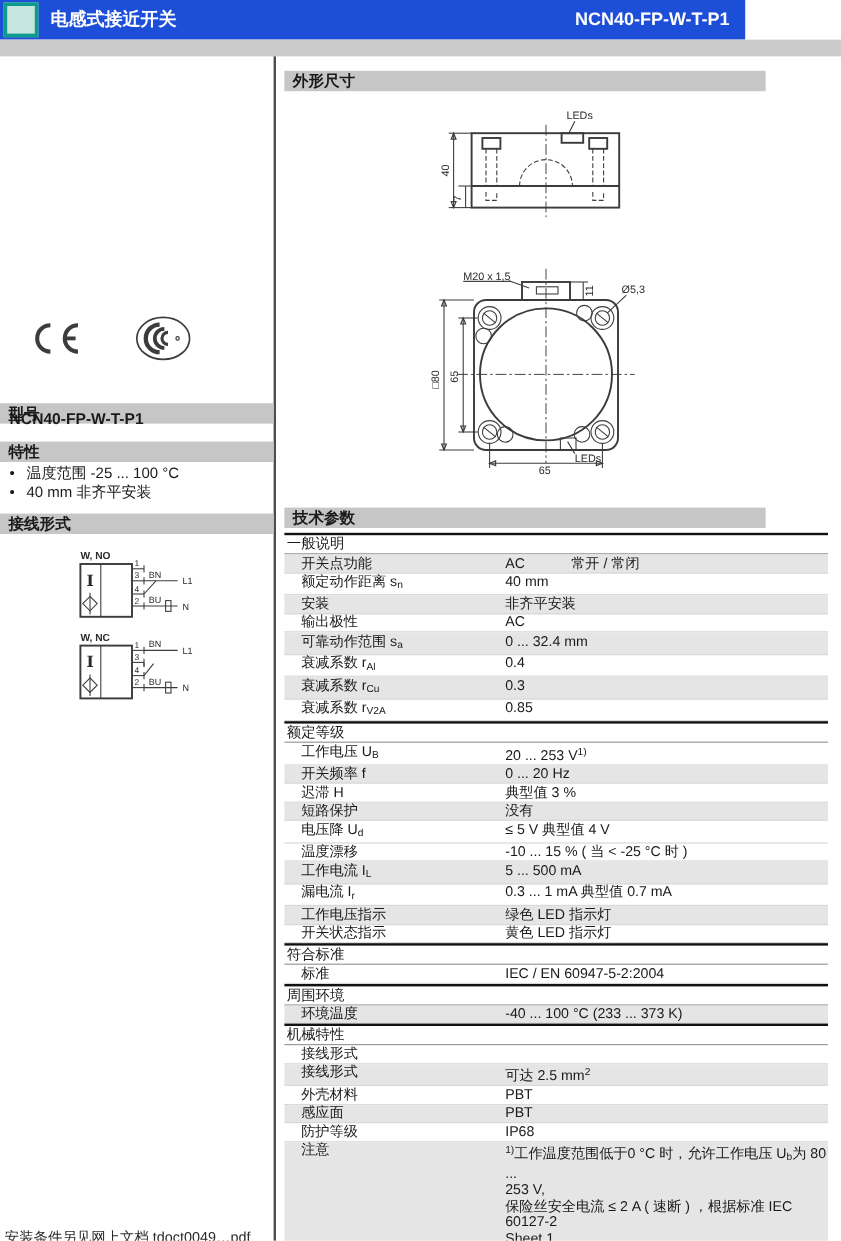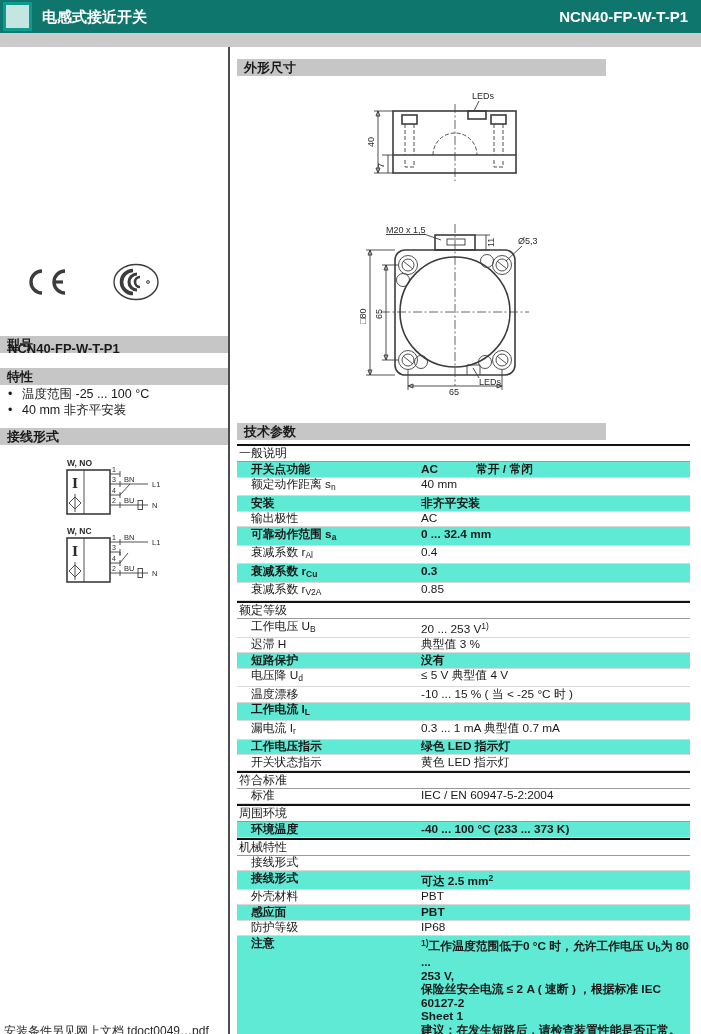--- a/index.html
+++ b/index.html
@@ -2,41 +2,41 @@
 <html><head>
 <meta charset="utf-8">
 <style>
   html,body{margin:0;padding:0;}
   body{
     width:701px;height:1034px;position:relative;overflow:hidden;
     background:#ffffff;font-family:"Liberation Sans","DejaVu Sans",sans-serif;
     color:#1a1a1a;
   }
   
-  .header{position:absolute;left:0;top:0;width:701px;height:33px;background:#0f766e;}
+  .header{position:absolute;left:0;top:0;width:621px;height:33px;background:#1d4ed8;}
   .logo{position:absolute;left:3px;top:2px;width:23px;height:23px;background:#c5e6e0;border:3px solid #0c9b8c;}
   .header-title{position:absolute;left:42px;top:0;height:33px;line-height:33px;color:#ffffff;font-weight:bold;font-size:15px;}
   .header-model{position:absolute;right:13px;top:0;height:33px;line-height:33px;color:#ffffff;font-weight:bold;font-size:15px;}
   .subbar{position:absolute;left:0;top:33px;width:701px;height:14px;background:#cbcbcb;}
   .divider{position:absolute;left:228px;top:47px;width:2px;height:987px;background:#4d4d4d;}
   
   .secbar{position:absolute;background:#c6c6c6;font-weight:bold;font-size:13px;line-height:17px;height:17px;padding-left:7px;box-sizing:border-box;}
   .secbar.left{left:0;width:228px;}
-  .secbar.right{left:237px;width:369px;}
+  .secbar.right{left:237px;width:401px;}
   
   .model-value{position:absolute;left:8px;top:341px;font-weight:bold;font-size:13px;}
   .features{position:absolute;left:8px;top:386px;font-size:12.5px;line-height:16px;}
   .features .fi{display:flex;}
   .features .bullet{width:14px;flex:none;}
   .footnote{position:absolute;left:4px;top:1023px;font-size:12px;color:#2a2a2a;white-space:nowrap;}
   
   .tech-table{position:absolute;left:237px;top:444px;width:453px;font-size:11.8px;}
   .tgroup-heading{font-weight:normal;font-size:12px;border-top:2px solid #111;border-bottom:1px solid #9a9a9a;padding:1px 0 1px 2px;line-height:13px;}
   .trow{display:flex;line-height:13.5px;padding:0.5px 0;border-bottom:1px solid #d9d9d9;align-items:flex-start;}
-  .trow.shaded{background:#5eead4;font-weight:bold;}
+  .trow.shaded{background:#e5e5e5;}
   .trow .label{width:170px;padding-left:14px;flex:none;white-space:pre-line;}
   .trow .value{flex:1;white-space:pre-line;}
   .trow .value .v1{display:inline-block;width:55px;}
   sub{font-size:8.5px;vertical-align:-2px;}
   sup{font-size:8.5px;vertical-align:4px;}
   
   svg{position:absolute;overflow:visible;}
   .dwg line,.dwg path,.dwg rect,.dwg circle,.dwg ellipse,.dwg polygon,.dwg polyline{stroke:#3c3c3c;fill:none;}
   .dwg text{fill:#2a2a2a;stroke:none;font-size:9px;font-family:"Liberation Sans",sans-serif;}
   .thick{stroke-width:1.6;}
@@ -300,20 +300,24 @@
     <div class="value">0.85</div>
   </div>
 
   <div class="tgroup-heading">额定等级</div>
 
   <div class="trow">
     <div class="label">工作电压  U<sub>B</sub></div>
     <div class="value">20 ... 253 V<sup>1)</sup></div>
   </div>
 
+  <div class="trow shaded">
+    <div class="label">开关频率 f</div>
+    <div class="value">0 ... 20 Hz</div>
+  </div>
 
   <div class="trow">
     <div class="label">迟滞 H</div>
     <div class="value">典型值 3 %</div>
   </div>
 
   <div class="trow shaded">
     <div class="label">短路保护</div>
     <div class="value">没有</div>
   </div>
@@ -324,20 +328,21 @@
   </div>
 
 
   <div class="trow">
     <div class="label">温度漂移</div>
     <div class="value">-10 ... 15 % ( 当 &lt; -25 °C 时 )</div>
   </div>
 
   <div class="trow shaded">
     <div class="label">工作电流  I<sub>L</sub></div>
+    <div class="value">5 ... 500 mA</div>
   </div>
 
   <div class="trow">
     <div class="label">漏电流 I<sub>r</sub></div>
     <div class="value">0.3 ... 1 mA 典型值 0.7 mA</div>
   </div>
 
   <div class="trow shaded">
     <div class="label">工作电压指示</div>
     <div class="value">绿色 LED 指示灯</div>

